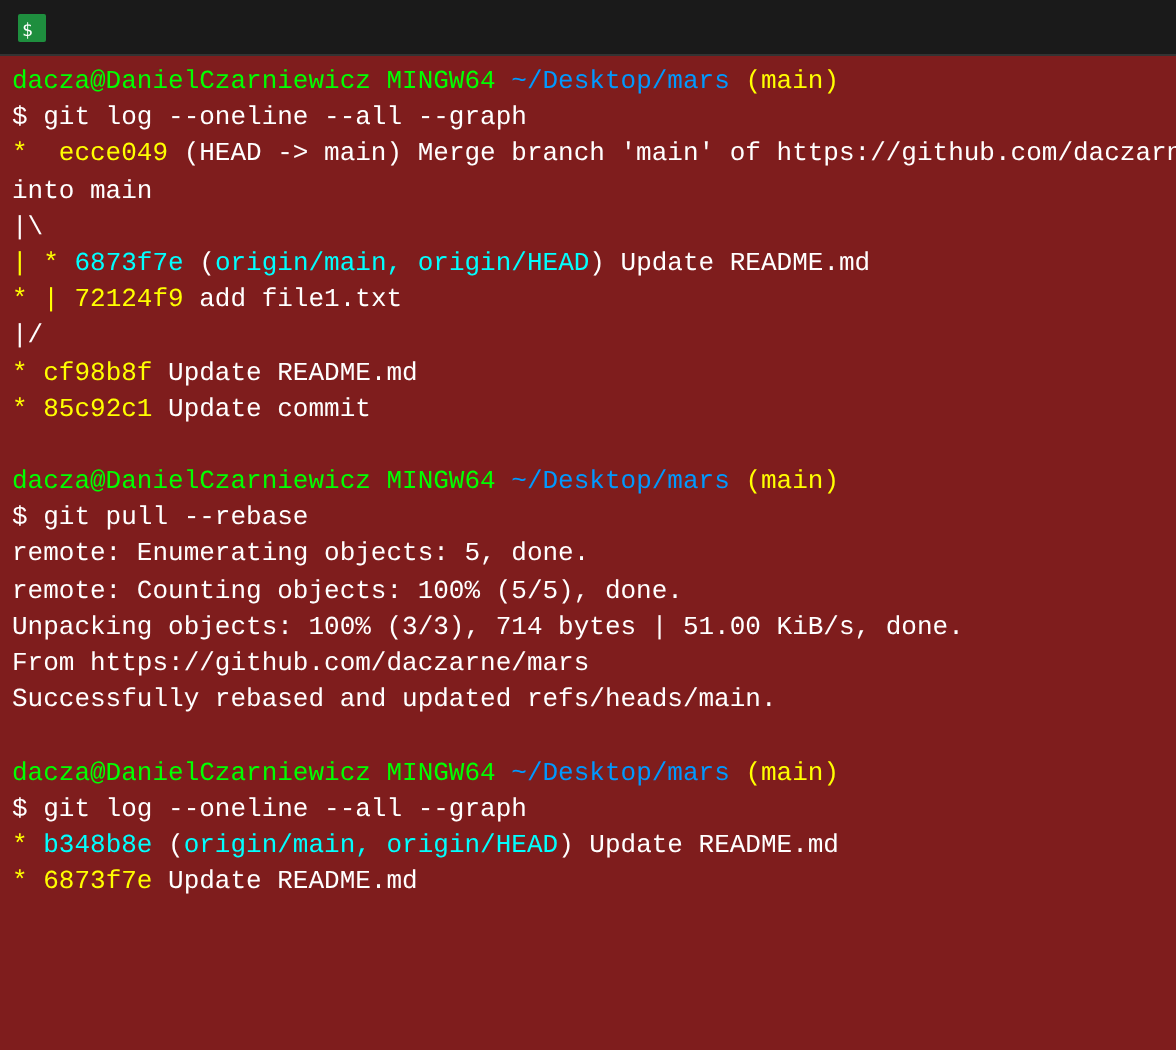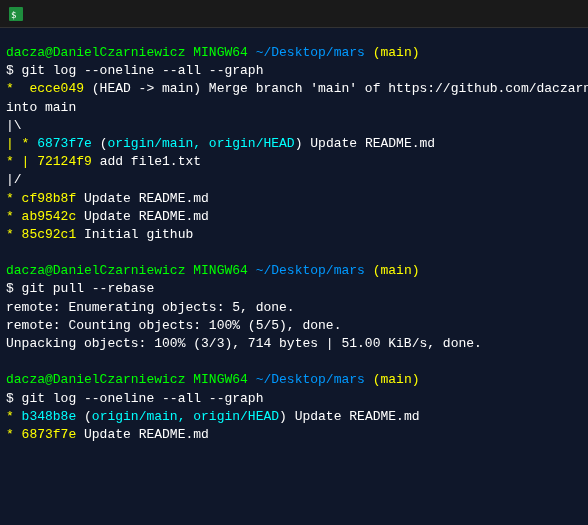--- a/index.html
+++ b/index.html
@@ -61,23 +61,23 @@
       display: flex;
       align-items: center;
       justify-content: center;
       color: #cccccc;
       font-size: 12px;
       cursor: pointer;
       font-family: 'Segoe UI', sans-serif;
     }
 
     .terminal {
-      background: #0f172a;
+      background: #7f1d1d;
       flex: 1;
-      padding: 16px 6px;
+      padding: 4px 6px;
       overflow-y: auto;
       line-height: 1.4;
     }
 
     .line {
       display: block;
       white-space: pre;
       color: #cccccc;
     }
 
@@ -110,27 +110,28 @@
   <div class="terminal" id="terminal-body">
   <span class="line"><span class="c-prompt-user">dacza@DanielCzarniewicz MINGW64</span><span class="c-white"> </span><span class="c-prompt-path">~/Desktop/mars</span><span class="c-white"> </span><span class="c-prompt-branch">(main)</span></span>
       <span class="line c-white">$ git log --oneline --all --graph</span>
       <span class="line"><span class="c-yellow">*  </span><span class="c-yellow">ecce049</span><span class="c-white"> (HEAD -&gt; main) Merge branch 'main' of https://github.com/daczarne/mars</span></span>
       <span class="line c-white">into main</span>
       <span class="line c-white">|\</span>
       <span class="line"><span class="c-yellow">| * </span><span class="c-cyan">6873f7e</span><span class="c-white"> (</span><span class="c-cyan">origin/main, origin/HEAD</span><span class="c-white">) Update README.md</span></span>
       <span class="line"><span class="c-yellow">* | </span><span class="c-yellow">72124f9</span><span class="c-white"> add file1.txt</span></span>
       <span class="line c-white">|/</span>
       <span class="line"><span class="c-yellow">* </span><span class="c-yellow">cf98b8f</span><span class="c-white"> Update README.md</span></span>
-      <span class="line"><span class="c-yellow">* </span><span class="c-yellow">ab9542c</span><span class="c-white"> Update README.md</span></span>
-      <span class="line"><span class="c-yellow">* </span><span class="c-yellow">85c92c1</span><span class="c-white"> Initial github</span></span>
+      <span class="line"><span class="c-yellow">* </span><span class="c-yellow">85c92c1</span><span class="c-white"> Update commit</span></span>
       <span class="line">&nbsp;</span>
       <span class="line"><span class="c-prompt-user">dacza@DanielCzarniewicz MINGW64</span><span class="c-white"> </span><span class="c-prompt-path">~/Desktop/mars</span><span class="c-white"> </span><span class="c-prompt-branch">(main)</span></span>
       <span class="line c-white">$ git pull --rebase</span>
       <span class="line c-white">remote: Enumerating objects: 5, done.</span>
       <span class="line c-white">remote: Counting objects: 100% (5/5), done.</span>
       <span class="line c-white">Unpacking objects: 100% (3/3), 714 bytes | 51.00 KiB/s, done.</span>
+      <span class="line c-white">From https://github.com/daczarne/mars</span>
+      <span class="line c-white">Successfully rebased and updated refs/heads/main.</span>
       <span class="line">&nbsp;</span>
       <span class="line"><span class="c-prompt-user">dacza@DanielCzarniewicz MINGW64</span><span class="c-white"> </span><span class="c-prompt-path">~/Desktop/mars</span><span class="c-white"> </span><span class="c-prompt-branch">(main)</span></span>
       <span class="line c-white">$ git log --oneline --all --graph</span>
       <span class="line"><span class="c-yellow">* </span><span class="c-cyan">b348b8e</span><span class="c-white"> (</span><span class="c-cyan">origin/main, origin/HEAD</span><span class="c-white">) Update README.md</span></span>
       <span class="line"><span class="c-yellow">* </span><span class="c-yellow">6873f7e</span><span class="c-white"> Update README.md</span></span>
     </div>
 </div>
 
 </body></html>

